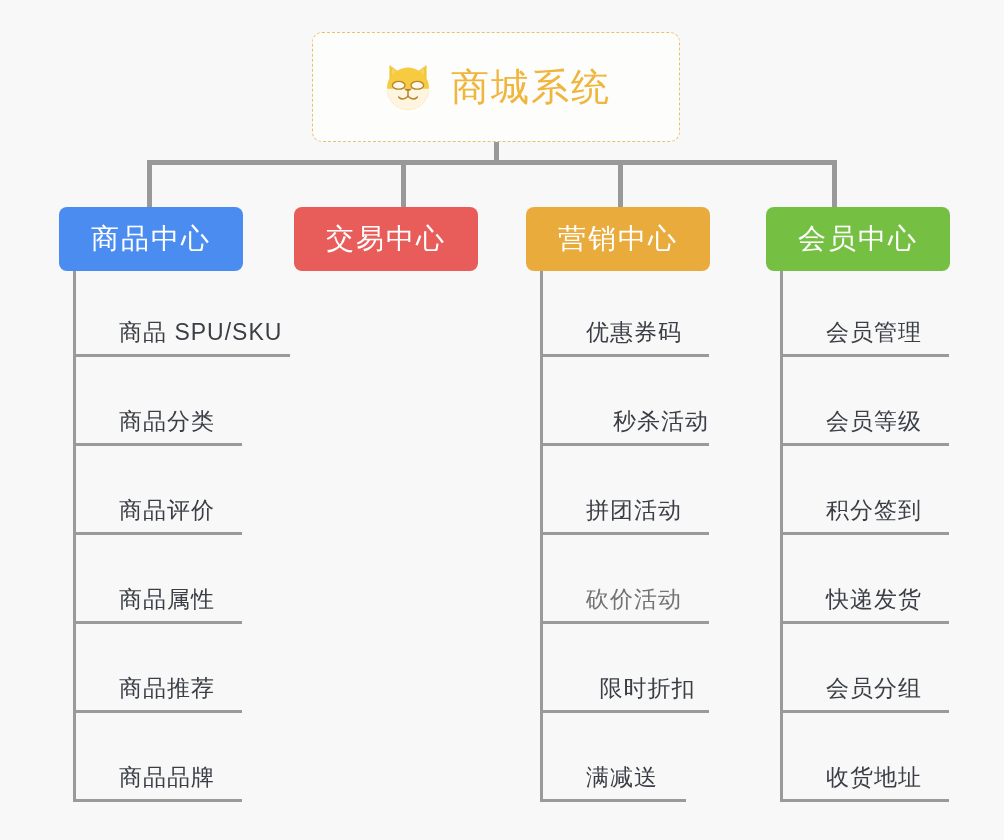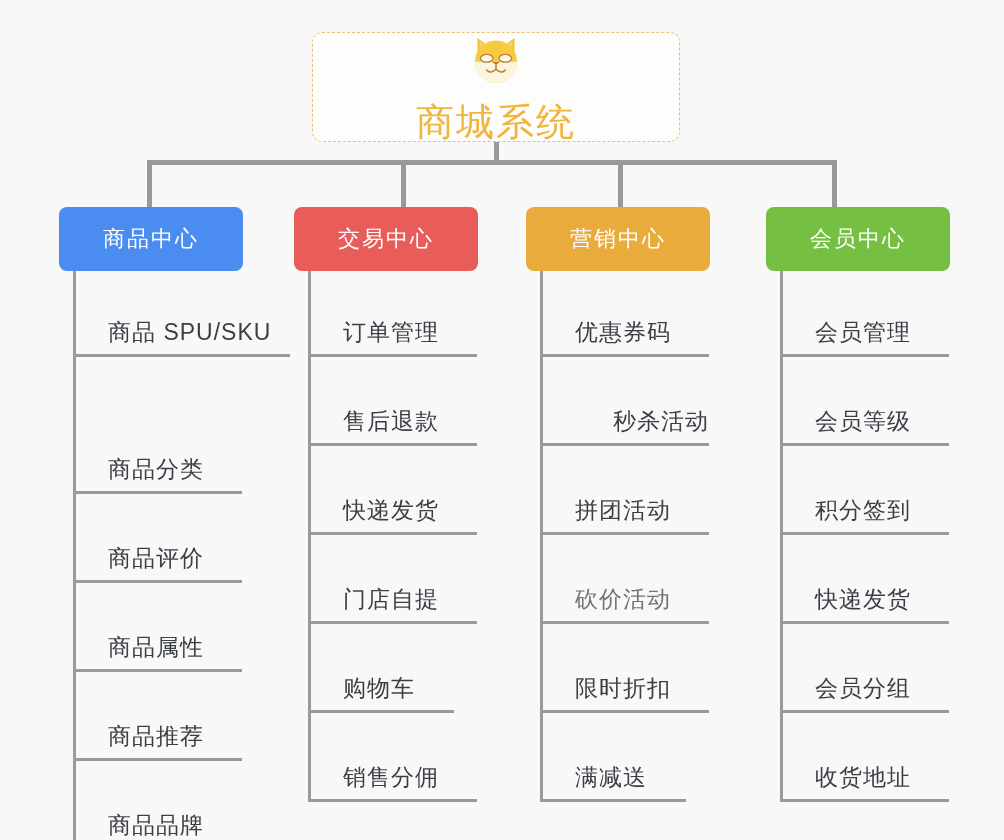--- a/index.html
+++ b/index.html
@@ -51,57 +51,58 @@
   .column { position: absolute; top: 207px; }
 
   .cat-box {
     width: 184px;
     height: 64px;
     border-radius: 8px;
     display: flex;
     align-items: center;
     justify-content: center;
     color: #ffffff;
-    font-size: 22px;
+    font-size: 28px;
     letter-spacing: 2px;
     line-height: 1;
   }
 
   
   .leaf-list {
     position: relative;
     margin-left: 14px;
     padding-left: 0;
     border-left: 3px solid #9a9a9a;
     width: 212px;
   }
   .leaf-item {
     position: relative;
     height: 89px;
     border-bottom: 3px solid #9a9a9a;
     display: flex;
     align-items: flex-end;
     justify-content: flex-start;
+    padding-left: 11px;
   }
   .leaf-label {
     font-size: 23px;
     color: #3b3f45;
     line-height: 1;
     padding: 0 0 10px 32px;
     white-space: nowrap;
     letter-spacing: 1px;
   }
   .leaf-item.first { height: 86px; }
 </style>
 </head>
 <body>
 
 <div id="stage" style="background: rgb(248, 248, 248);">
 
-  <div class="root-node" style="border-color: rgb(233, 191, 114); flex-direction: column;">
+  <div class="root-node" style="border-color: rgb(233, 191, 114);">
     <span class="dog-icon-wrap">
       <svg class="dog-icon" viewBox="0 0 64 64" aria-hidden="true">
         <path d="M10 6 L10 24 L24 16 Z" fill="#f5c53a"></path>
         <path d="M54 6 L54 24 L40 16 Z" fill="#f5c53a"></path>
         <path d="M13 10 L13 22 L22 16 Z" fill="#f7d469"></path>
         <path d="M51 10 L51 22 L42 16 Z" fill="#f7d469"></path>
         <circle cx="32" cy="34" r="25" fill="#f7cb3f"></circle>
         <path d="M7 34 a25 25 0 0 0 50 0 Z" fill="#fdf5e0"></path>
         <path d="M9 30 h46 v7 h-46 Z" fill="#f7cb3f" opacity="0"></path>
         <ellipse cx="21" cy="30" rx="7.5" ry="4.6" fill="#fdf8ec" stroke="#b9842c" stroke-width="1.6"></ellipse>
@@ -123,21 +124,21 @@
   <div class="conn v-drop" style="left: 832px; background: rgb(153, 153, 153);"></div>
 
   <div class="column" style="left:59px">
     <div class="cat-box" style="background: rgb(74, 140, 240);">
       <span>商品中心</span>
     </div>
     <div class="leaf-list" style="border-left-color: rgb(154, 154, 154);">
       <div class="leaf-item first" style="width: 214px; border-bottom-color: rgb(154, 154, 154);">
         <span class="leaf-label" style="color: rgb(59, 63, 69);">商品 SPU/SKU</span>
       </div>
-      <div class="leaf-item" style="width: 166px; border-bottom-color: rgb(154, 154, 154); margin-top: 48px;">
+      <div class="leaf-item" style="width: 166px; border-bottom-color: rgb(154, 154, 154);">
         <span class="leaf-label" style="color: rgb(59, 63, 69);">商品分类</span>
       </div>
       <div class="leaf-item" style="width: 166px; border-bottom-color: rgb(154, 154, 154);">
         <span class="leaf-label" style="color: rgb(59, 63, 69);">商品评价</span>
       </div>
       <div class="leaf-item" style="width: 166px; border-bottom-color: rgb(154, 154, 154);">
         <span class="leaf-label" style="color: rgb(59, 63, 69);">商品属性</span>
       </div>
       <div class="leaf-item" style="width: 166px; border-bottom-color: rgb(154, 154, 154);">
         <span class="leaf-label" style="color: rgb(59, 63, 69);">商品推荐</span>
@@ -145,60 +146,40 @@
       <div class="leaf-item" style="width: 166px; border-bottom-color: rgb(154, 154, 154);">
         <span class="leaf-label" style="color: rgb(59, 63, 69);">商品品牌</span>
       </div>
     </div>
   </div>
 
   <div class="column" style="left:294px">
     <div class="cat-box" style="background: rgb(232, 93, 90);">
       <span>交易中心</span>
     </div>
-    <div class="leaf-list" style="border-left-color: rgb(154, 154, 154);">
-      <div class="leaf-item first" style="width: 166px; border-bottom-color: rgb(154, 154, 154);">
-        <span class="leaf-label" style="color: rgb(59, 63, 69);">订单管理</span>
-      </div>
-      <div class="leaf-item" style="width: 166px; border-bottom-color: rgb(154, 154, 154);">
-        <span class="leaf-label" style="color: rgb(59, 63, 69);">售后退款</span>
-      </div>
-      <div class="leaf-item" style="width: 166px; border-bottom-color: rgb(154, 154, 154);">
-        <span class="leaf-label" style="color: rgb(59, 63, 69);">快递发货</span>
-      </div>
-      <div class="leaf-item" style="width: 166px; border-bottom-color: rgb(154, 154, 154);">
-        <span class="leaf-label" style="color: rgb(59, 63, 69);">门店自提</span>
-      </div>
-      <div class="leaf-item" style="width: 143px; border-bottom-color: rgb(154, 154, 154);">
-        <span class="leaf-label" style="color: rgb(59, 63, 69);">购物车</span>
-      </div>
-      <div class="leaf-item" style="width: 166px; border-bottom-color: rgb(154, 154, 154);">
-        <span class="leaf-label" style="color: rgb(59, 63, 69);">销售分佣</span>
-      </div>
-    </div>
   </div>
 
   <div class="column" style="left:526px">
     <div class="cat-box" style="background: rgb(234, 171, 61);">
       <span>营销中心</span>
     </div>
     <div class="leaf-list" style="border-left-color: rgb(154, 154, 154);">
       <div class="leaf-item first" style="width: 166px; border-bottom-color: rgb(154, 154, 154);">
         <span class="leaf-label" style="color: rgb(59, 63, 69);">优惠券码</span>
       </div>
       <div class="leaf-item" style="width: 166px; border-bottom-color: rgb(154, 154, 154); justify-content: flex-end;">
         <span class="leaf-label" style="color: rgb(59, 63, 69);">秒杀活动</span>
       </div>
       <div class="leaf-item" style="width: 166px; border-bottom-color: rgb(154, 154, 154);">
         <span class="leaf-label" style="color: rgb(59, 63, 69);">拼团活动</span>
       </div>
       <div class="leaf-item" style="width: 166px; border-bottom-color: rgb(154, 154, 154);">
         <span class="leaf-label" style="color: #737373; text-align: right;">砍价活动</span>
       </div>
-      <div class="leaf-item" style="width: 166px; border-bottom-color: rgb(154, 154, 154);">
+      <div class="leaf-item" style="width: 166px; border-bottom-color: rgb(154, 154, 154); justify-content: center;">
         <span class="leaf-label" style="color: rgb(59, 63, 69);">限时折扣</span>
       </div>
       <div class="leaf-item" style="width: 143px; border-bottom-color: rgb(154, 154, 154);">
         <span class="leaf-label" style="color: rgb(59, 63, 69);">满减送</span>
       </div>
     </div>
   </div>
 
   <div class="column" style="left:766px">
     <div class="cat-box" style="background: rgb(117, 192, 67);">

